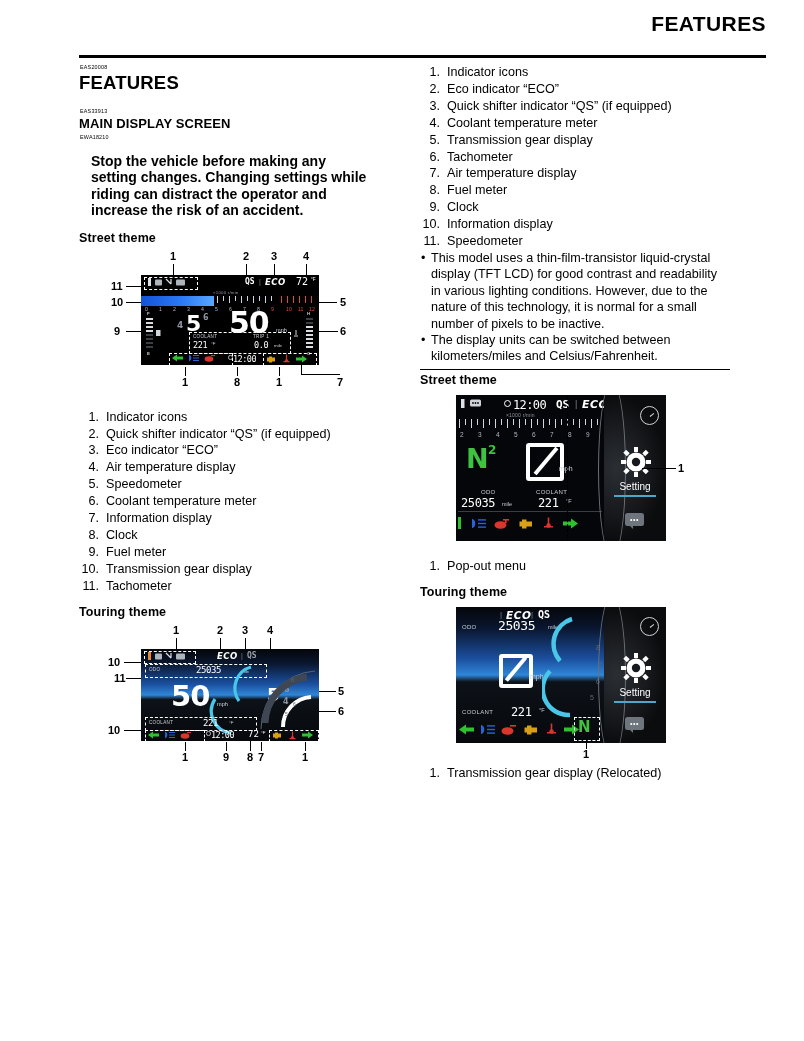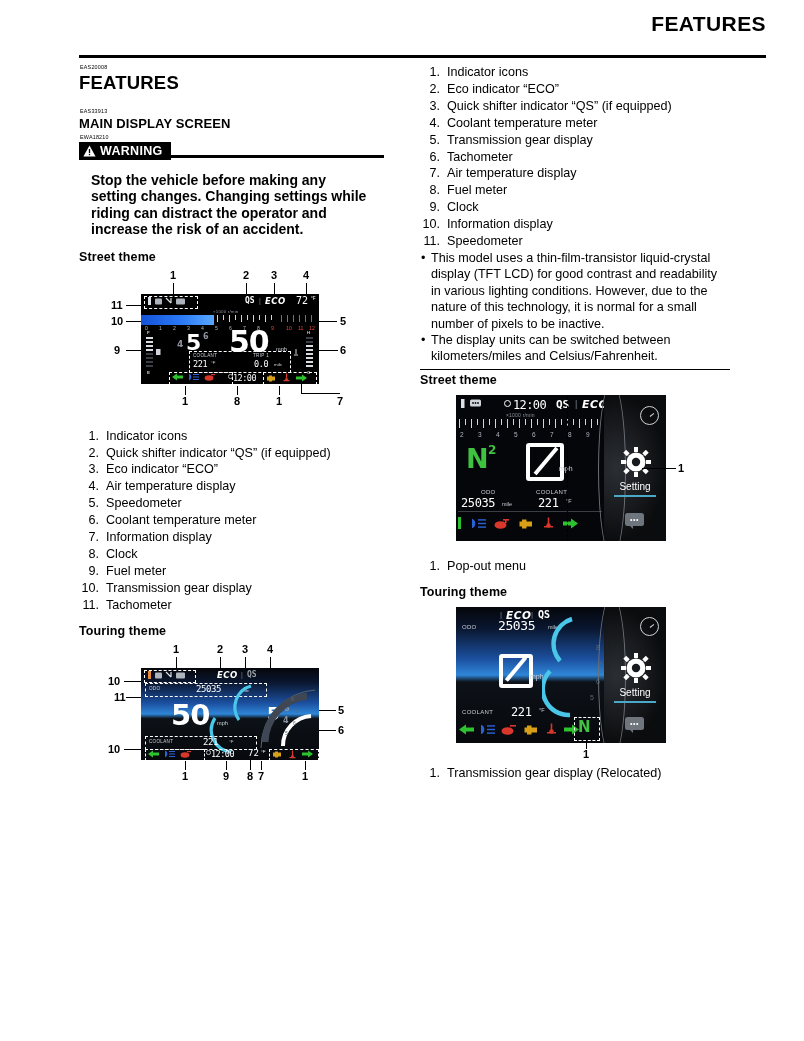--- a/index.html
+++ b/index.html
@@ -131,31 +131,20 @@
 
   <div class="colL">
 
     <div class="refcode">EAS20008</div>
     <h1 class="sec">FEATURES</h1>
 
     <div class="refcode">EAS33913</div>
     <h2 class="sub">MAIN DISPLAY SCREEN</h2>
 
     <div class="refcode" style="margin-top:3px">EWA18210</div>
-    <div class="warn-row">
-      <div class="warn-badge">
-        <svg class="warn-tri" width="13" height="12" viewBox="0 0 13 12">
-          <polygon points="6.5,0.6 12.6,11.4 0.4,11.4" fill="#fff"></polygon>
-          <rect x="5.85" y="4" width="1.3" height="4.1" fill="#000"></rect>
-          <rect x="5.85" y="8.9" width="1.3" height="1.3" fill="#000"></rect>
-        </svg>
-        <span>WARNING</span>
-      </div>
-      <div class="warn-line"></div>
-    </div>
     <p class="warnbody">Stop the vehicle before making any setting changes. Changing settings while riding can distract the operator and increase the risk of an accident.</p>
 
     <h3 class="sub2" style="margin-top:12px">Street theme</h3>
 
     <div class="fig" style="height:150px;margin-top:6px">
 
       <div class="lbl" style="left:91px;top:0">1</div>
       <div class="lbl" style="left:164px;top:0">2</div>
       <div class="lbl" style="left:192px;top:0">3</div>
       <div class="lbl" style="left:224px;top:0">4</div>

